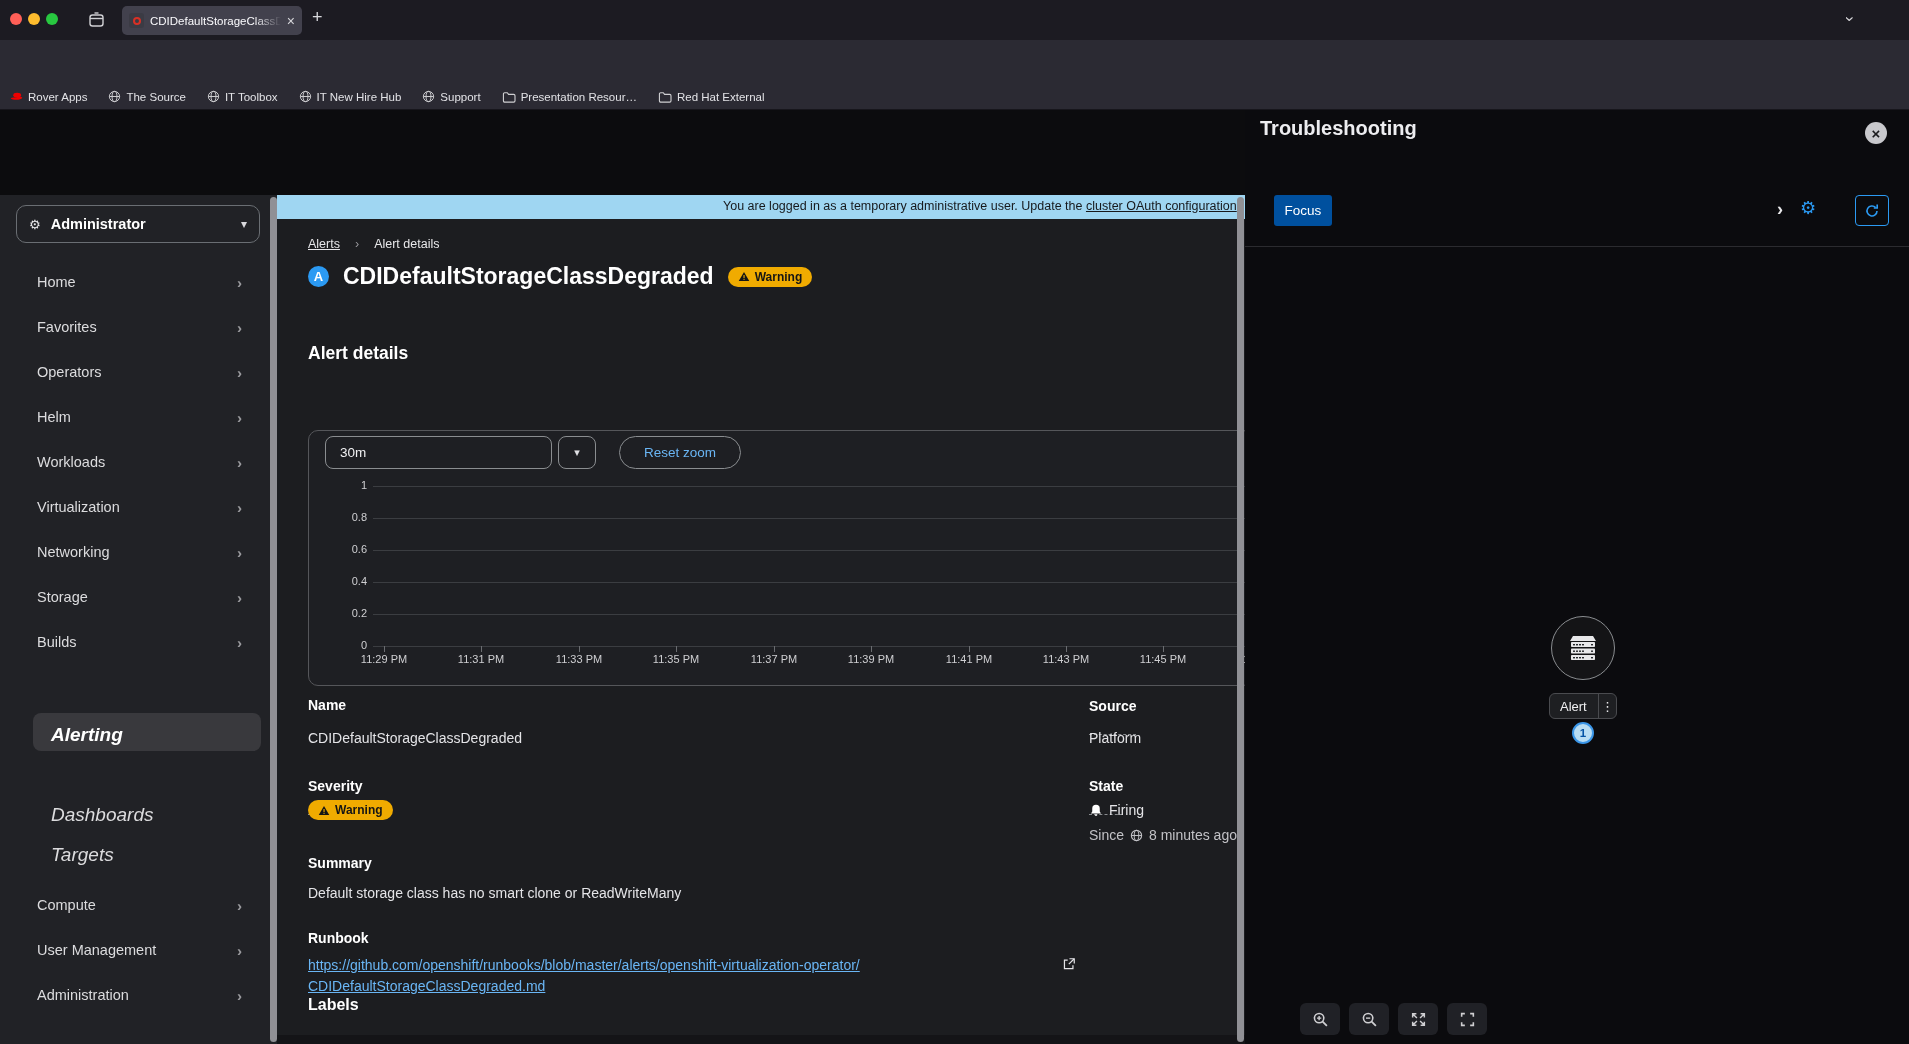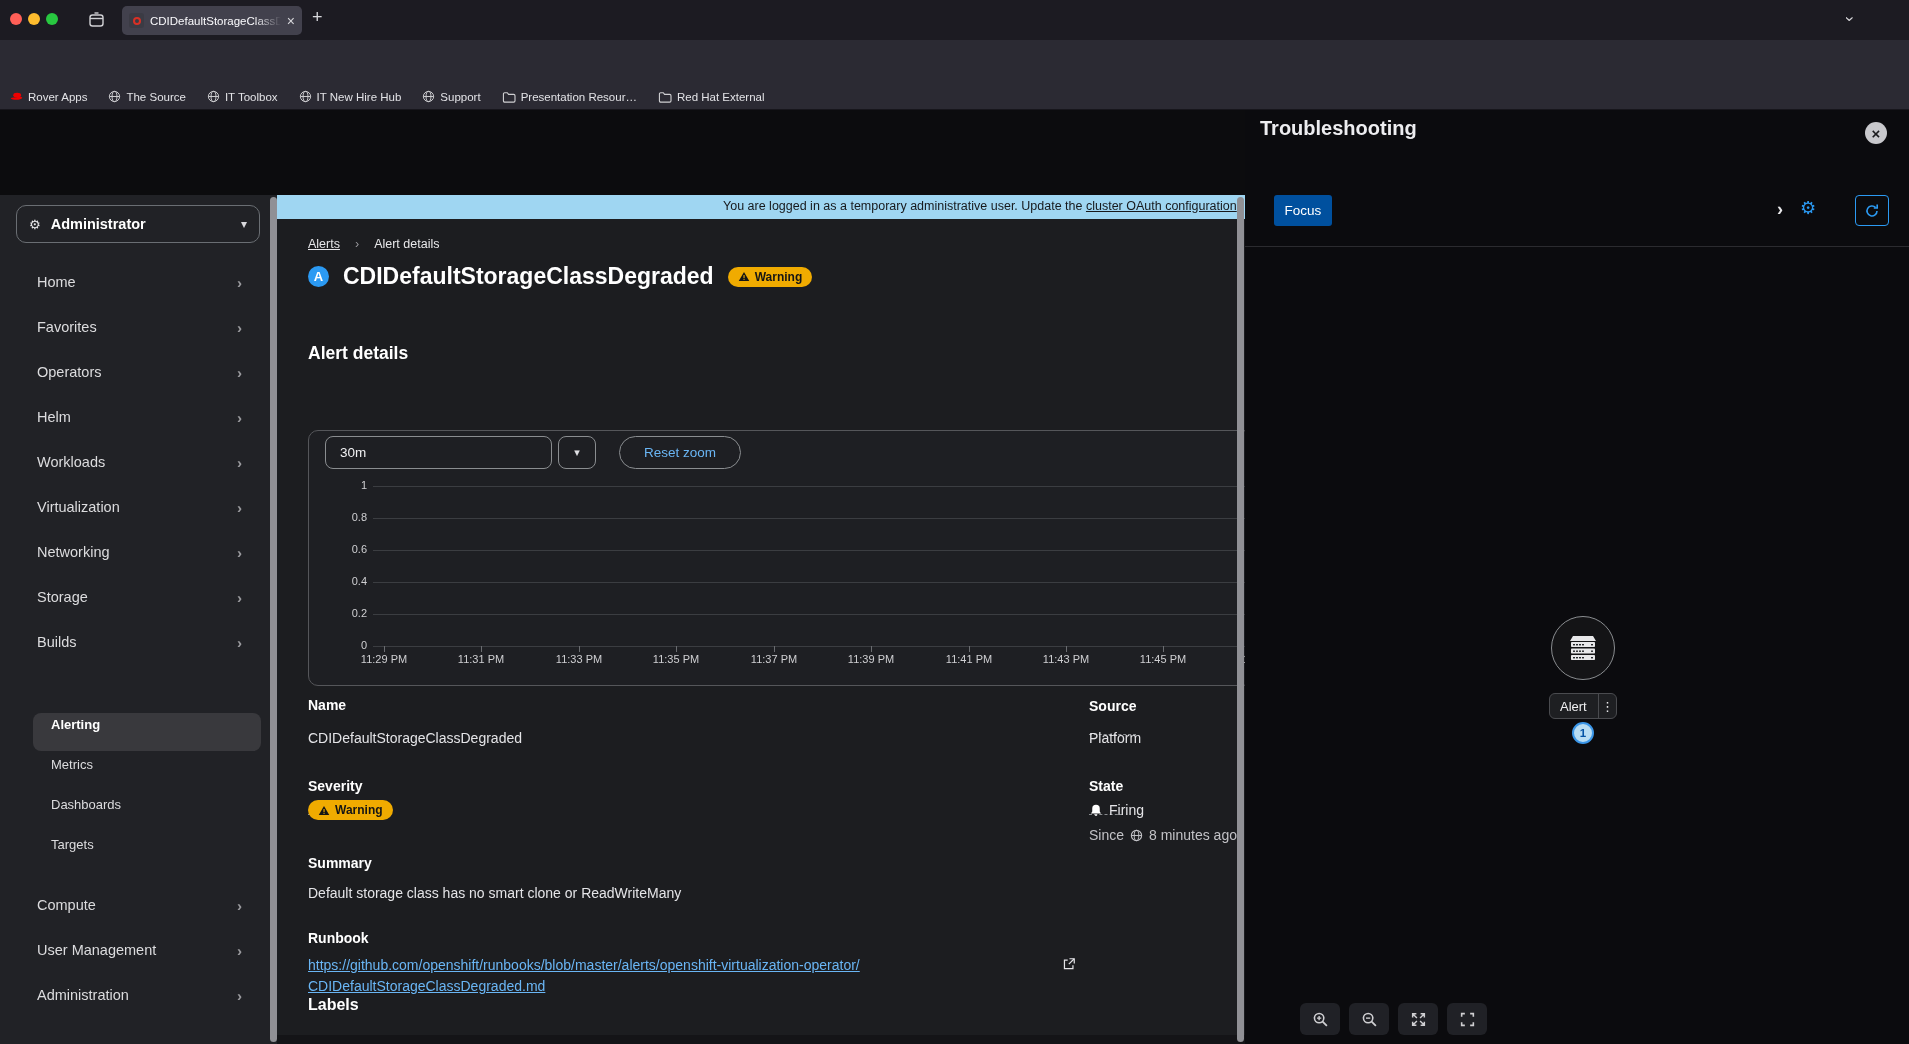--- a/index.html
+++ b/index.html
@@ -46,21 +46,21 @@
 
   
   .sidebar{position:absolute;left:0;top:195px;width:277px;height:849px;background:#212226;}
   .persp{position:absolute;left:16px;top:10px;width:244px;height:38px;border:1px solid #6a6e73;border-radius:10px;
     display:flex;align-items:center;gap:10px;padding:0 12px;}
   .persp .g{font-size:13px;color:#e8e8ea;}
   .persp .lbl{font-weight:bold;font-size:14.5px;color:#fff;flex:1;}
   .persp .car{color:#d8d8dc;font-size:12px;}
   .nv{position:absolute;left:0;width:100%;height:34px;}
   .nv .t{position:absolute;left:37px;top:7px;font-size:14.5px;color:#dcdcde;}
-  .nv .t2{position:absolute;left:51px;top:0;font-size:13px;color:#dcdcde;}
+  .nv .t2{position:absolute;left:51px;top:7px;font-size:19px;color:#dcdcde;font-style:italic;}
   .nv .c{position:absolute;left:237px;top:7px;color:#9a9a9e;font-size:15px;font-weight:bold;}
   .nv .c.down{transform:rotate(90deg);}
   .sel{position:absolute;left:33px;top:518px;width:228px;height:38px;background:#39393d;border-radius:8px;}
   .sel-t{font-weight:bold;color:#fff !important;}
   .sb-scroll{position:absolute;left:270px;top:2px;width:7px;height:845px;background:#909095;border-radius:4px;}
 
   
   .main{position:absolute;left:277px;top:195px;width:968px;height:849px;background:#1c1d20;overflow:hidden;}
   .banner{position:absolute;left:0;top:0;width:100%;height:24px;background:#9fd6f2;overflow:hidden;}
   .banner-inner{position:absolute;left:446px;top:4px;font-size:12.5px;color:#17191c;white-space:nowrap;}
@@ -313,23 +313,20 @@
         <span class="t">Storage</span>
         <span class="c">›</span>
       </div>
     <div class="nv" style="top:432px;">
         <span class="t">Builds</span>
         <span class="c">›</span>
       </div>
     <div class="sel"></div>
     <div class="nv" style="top:522px;">
         <span class="t2 sel-t">Alerting</span>
-      </div>
-    <div class="nv" style="top:562px;">
-        <span class="t2">Metrics</span>
       </div>
     <div class="nv" style="top:602px;">
         <span class="t2">Dashboards</span>
       </div>
     <div class="nv" style="top:642px;">
         <span class="t2">Targets</span>
       </div>
     <div class="nv" style="top:695px;">
         <span class="t">Compute</span>
         <span class="c">›</span>

